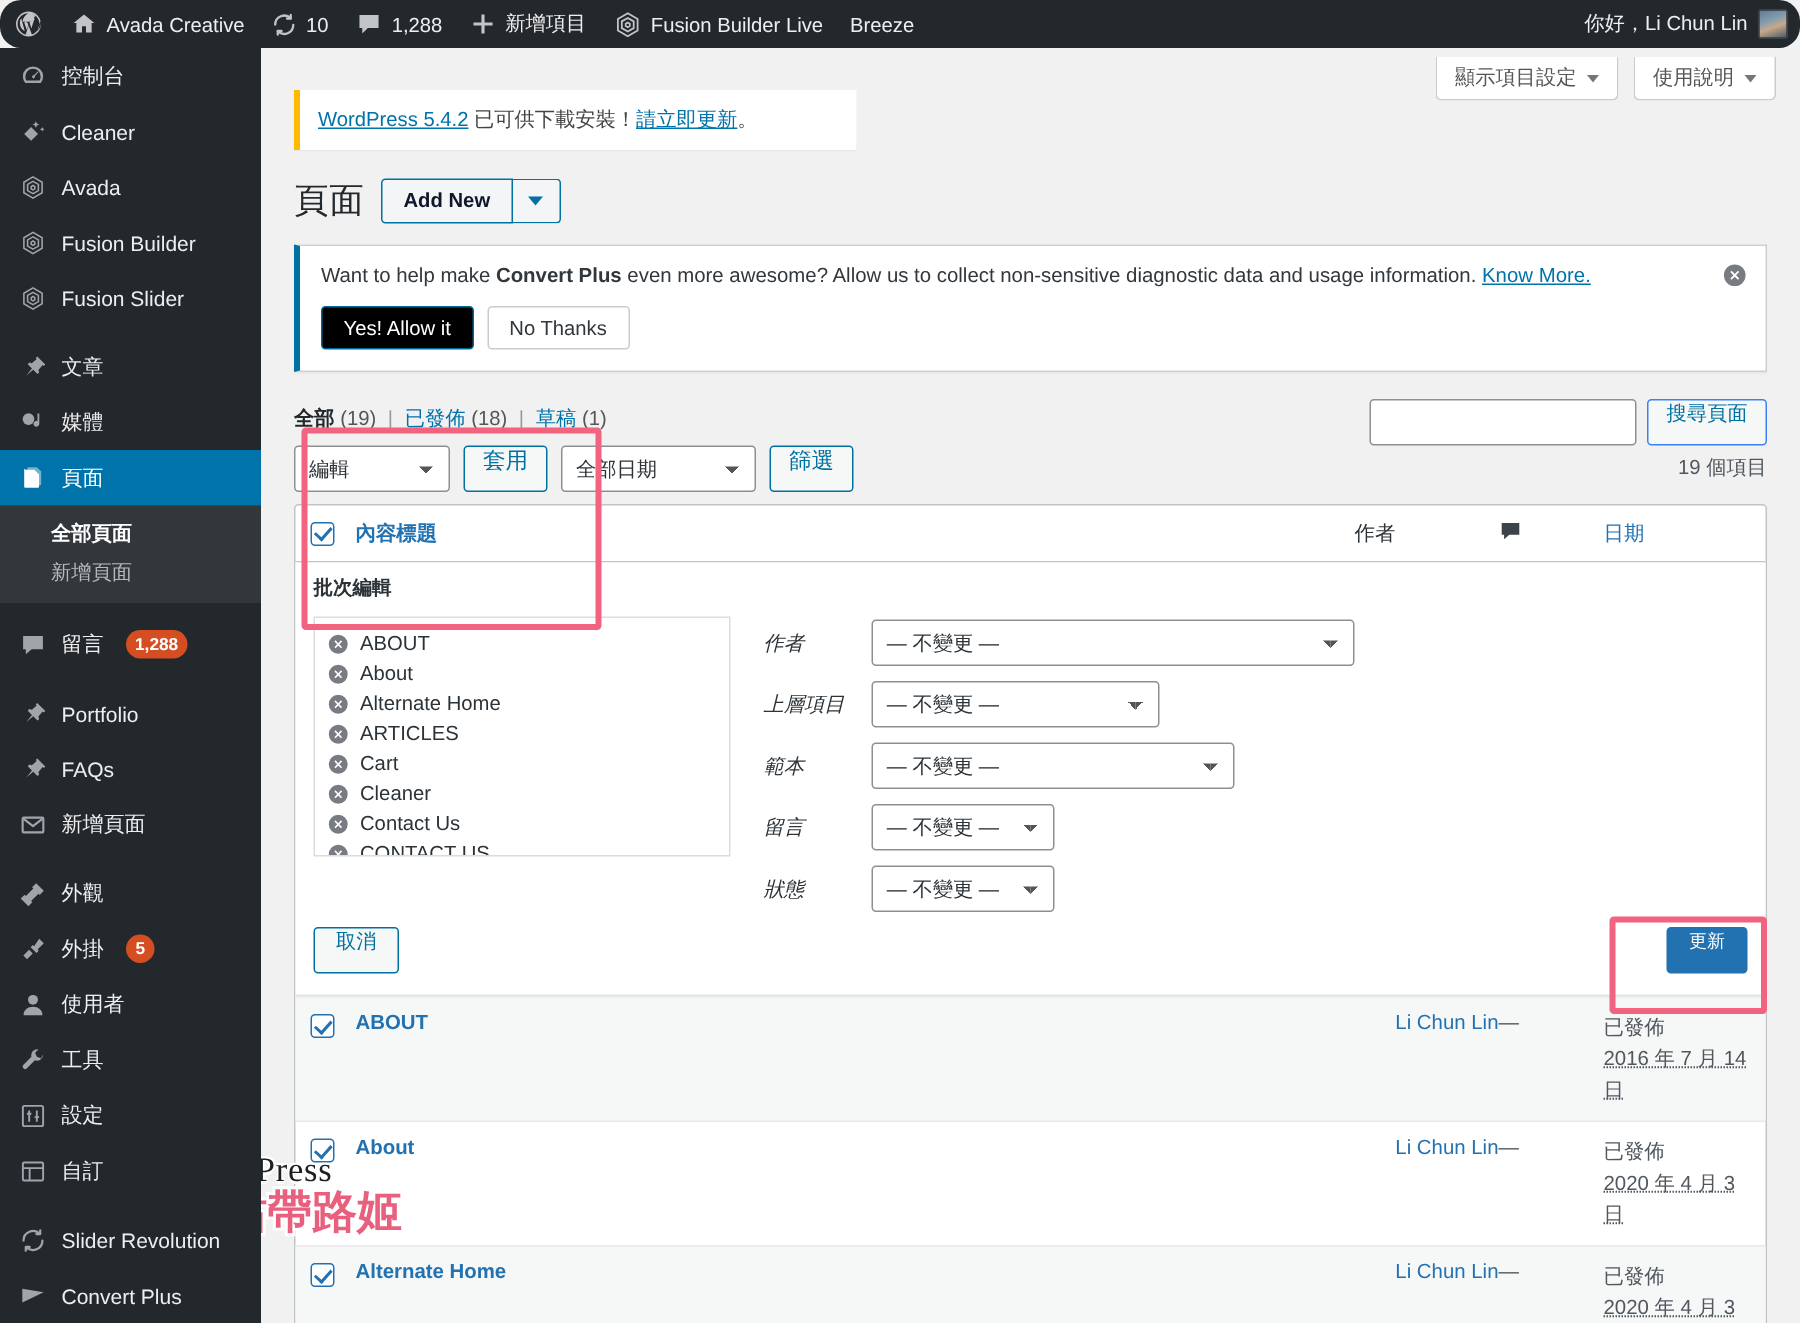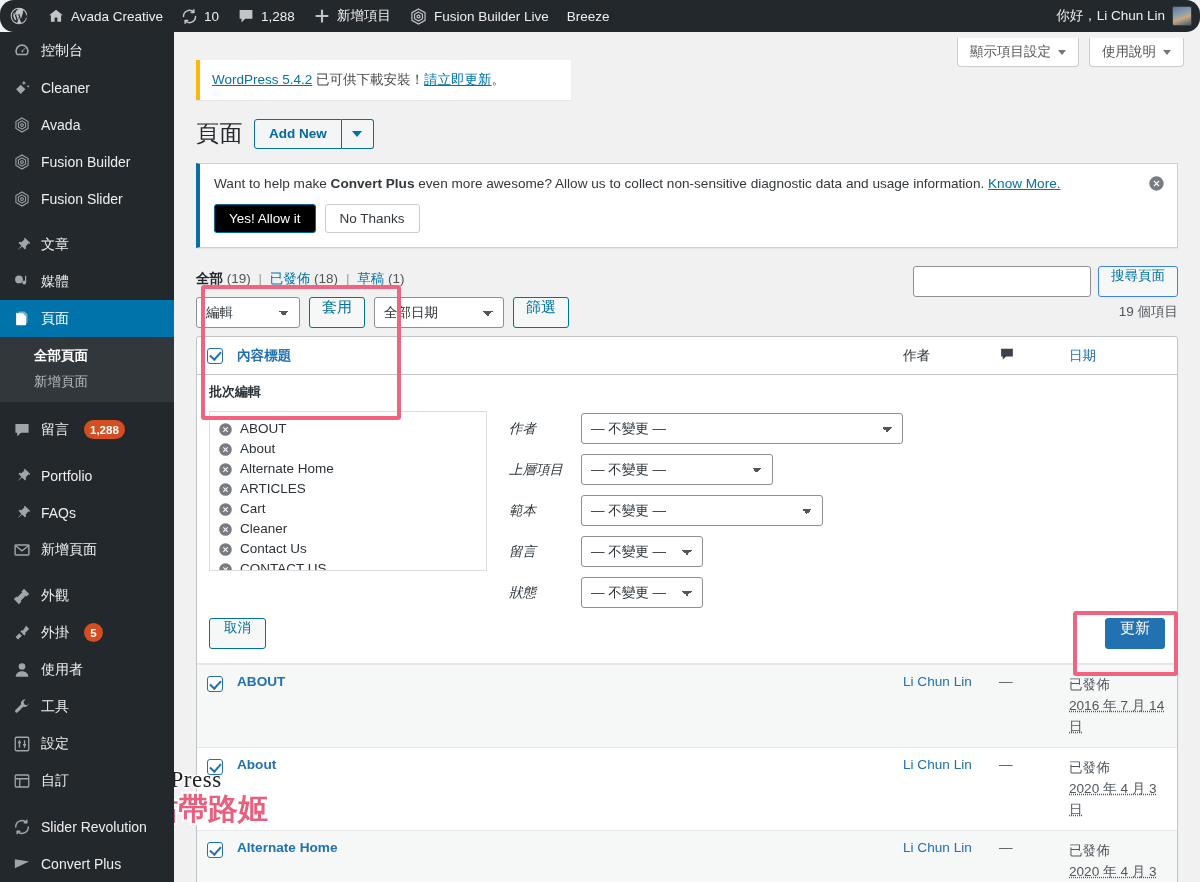--- a/index.html
+++ b/index.html
@@ -75,21 +75,21 @@
     background:#fff; border-left:4px solid #ffb900;
     padding:11px 12px; margin:0 0 18px 0; font-size:13.5px; color:#444;
     width:375px; box-shadow:0 1px 1px rgba(0,0,0,.04);
   }
   .update-nag a { color:#0073aa; }
 
   .page-head { display:flex; align-items:center; gap:11px; margin-bottom:14px; }
   .page-title { font-size:23px; font-weight:400; color:#23282d; letter-spacing:.5px; }
   .addnew-group { display:flex; }
   .addnew-btn {
-    border:1px solid #0071a1; color:#0369a1; background:#f3f5f6;
+    border:1px solid #0071a1; color:#0f172a; background:#f3f5f6;
     padding:4px 14px; font-size:13.5px; font-weight:bold; border-radius:3px 0 0 3px; height:30px;
     display:flex; align-items:center;
   }
   .addnew-toggle {
     border:1px solid #0071a1; border-left:none; background:#f3f5f6;
     width:32px; height:30px; border-radius:0 3px 3px 0;
     display:flex; align-items:center; justify-content:center;
   }
   .caret-blue { width:0;height:0;border-left:5px solid transparent;border-right:5px solid transparent;border-top:6px solid #0071a1; }
 
@@ -195,29 +195,29 @@
   .sel-comments { width:122px; }
   .sel-status { width:122px; }
 
   .bulk-actions-bar { display:flex; align-items:center; justify-content:space-between; padding:10px 12px 14px 12px; }
   .btn-cancel {
     border:1px solid #0071a1; color:#0071a1; background:#f6f7f7;
     height:31px; padding:0 14px; border-radius:3px; font-size:13.5px;
   }
   .btn-update {
     background:#2271b1; border:1px solid #2271b1; color:#fff;
-    height:31px; padding:0 14px; border-radius:3px; font-size:15px;
+    height:31px; padding:0 14px; border-radius:3px; font-size:12px;
   }
 
   
   .prow { display:flex; padding:9px 10px 10px 10px; border-top:1px solid #e8e8e8; font-size:13.6px; }
   .prow.alt { background:#f6f7f7; }
   .prow .c-cb { width:30px; padding-top:2px; }
   .prow .c-title { flex:1 1 auto; color:#2271b1; font-weight:bold; }
-  .prow .c-author { width:96px; color:#2271b1; }
+  .prow .c-author { width:96px; color:#2271b1;text-align:right; }
   .prow .c-comments { width:70px; color:#50575e; }
   .prow .c-date { width:98px; color:#50575e; line-height:21px; }
   .c-date .d2 { text-decoration:underline; text-decoration-style:dotted; }
 
   
   .hl {
     position:absolute; border:4px solid #f2637f; border-radius:3px;
     pointer-events:none; z-index:40;
   }
 

